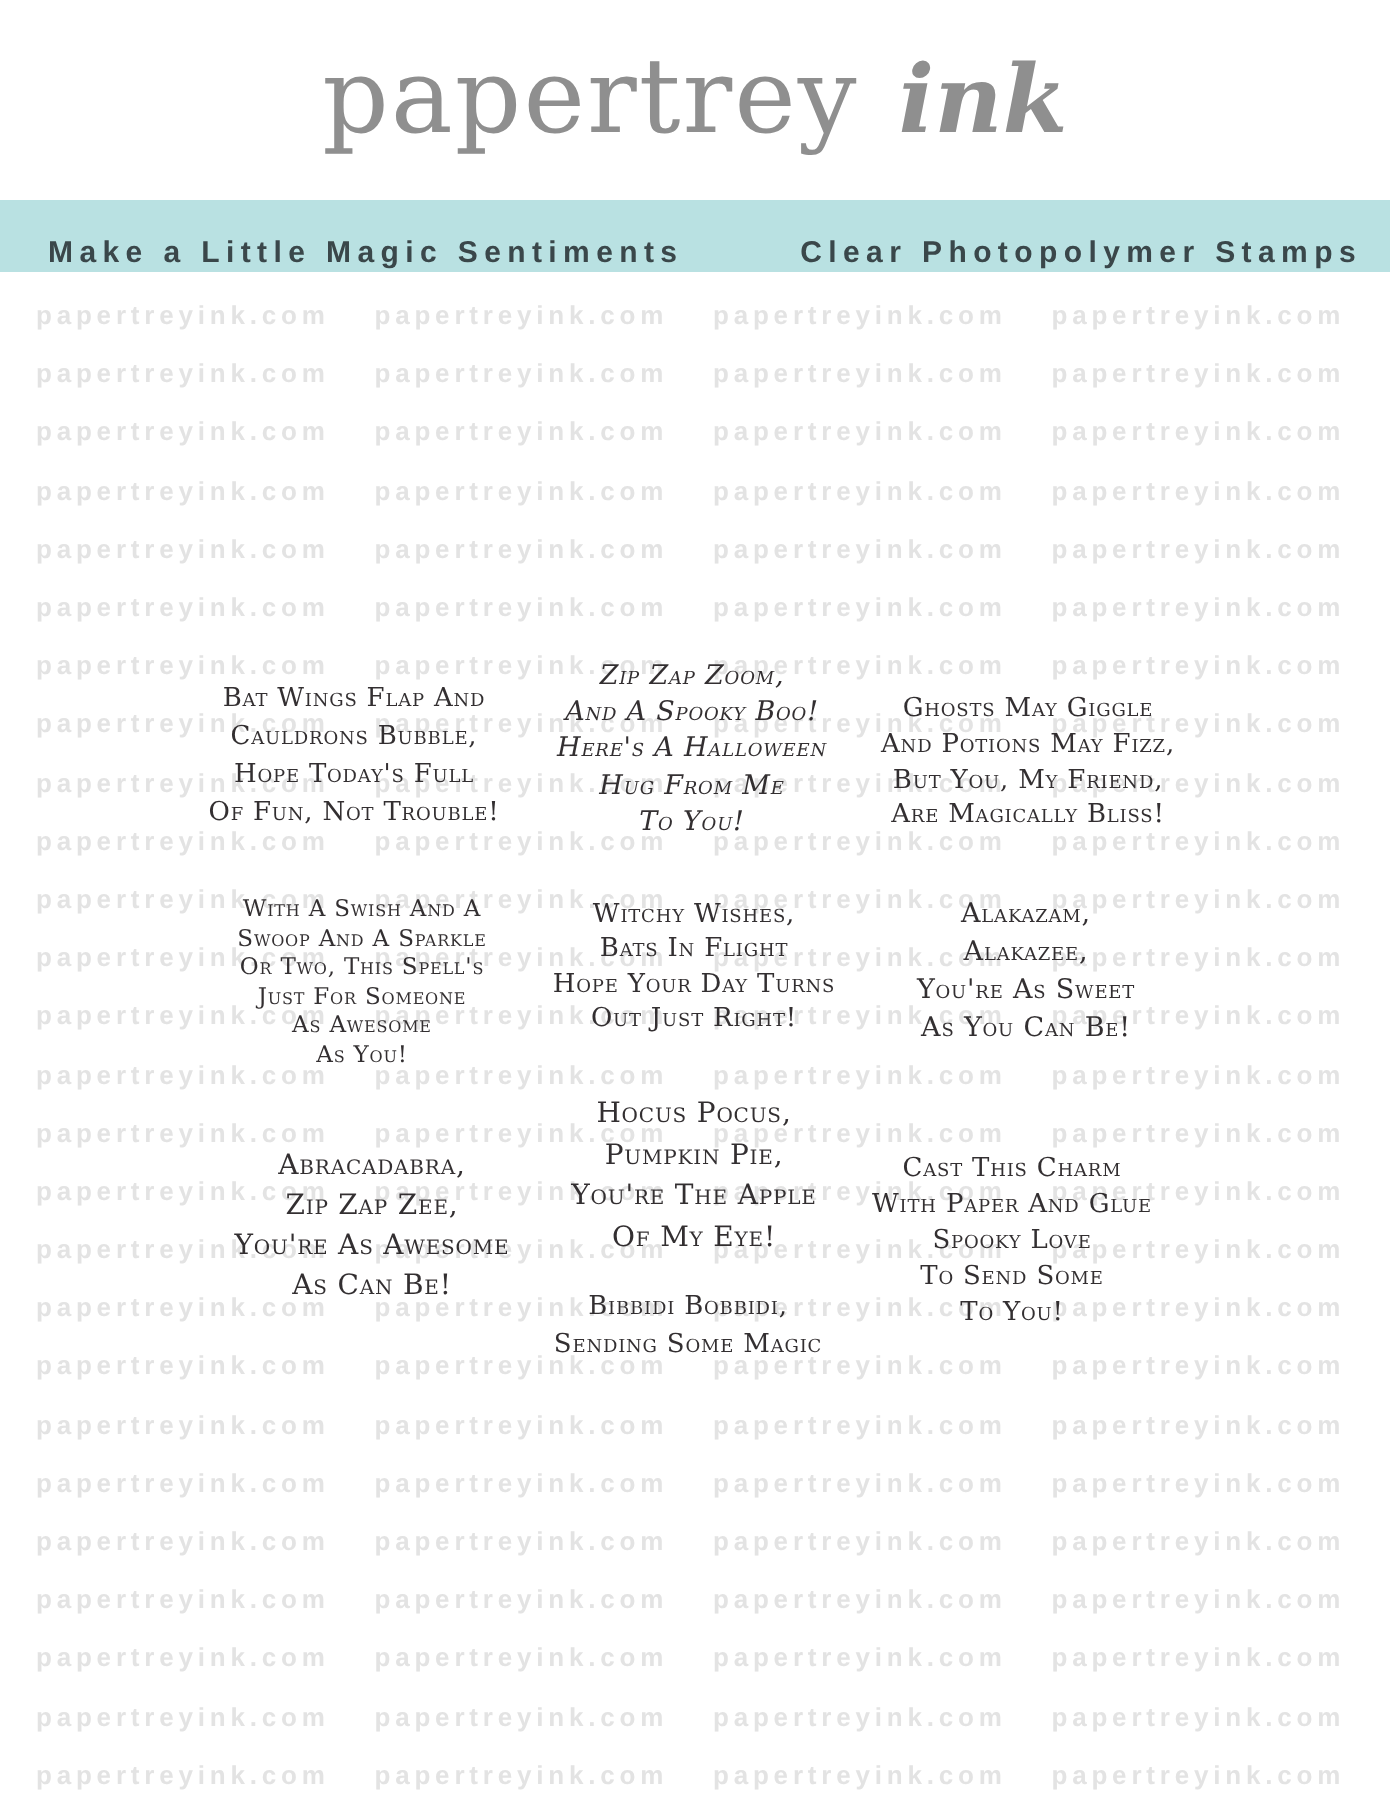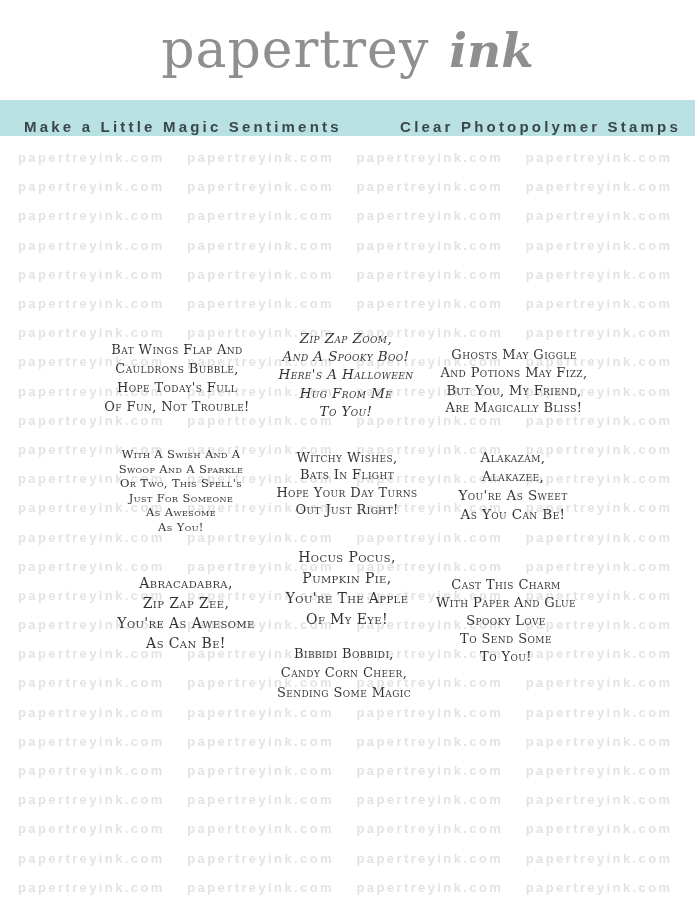--- a/index.html
+++ b/index.html
@@ -312,19 +312,18 @@
         </div>
         <div class="s-block b9">
           <div class="s-line">Cast This Charm</div>
           <div class="s-line">With Paper And Glue</div>
           <div class="s-line">Spooky Love</div>
           <div class="s-line">To Send Some</div>
           <div class="s-line">To You!</div>
         </div>
         <div class="s-block b10">
           <div class="s-line">Bibbidi Bobbidi,</div>
-          <div class="s-line">Candy Corn Cheer,</div>
           <div class="s-line">Sending Some Magic</div>
         </div>
       </div>
   </div>
 
 </div>
 
 </body></html>

